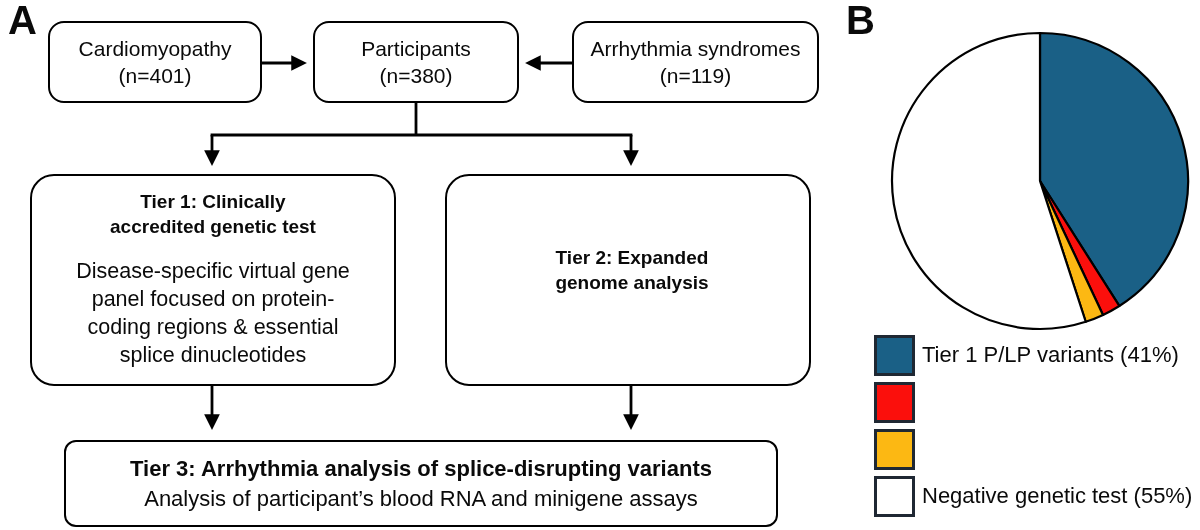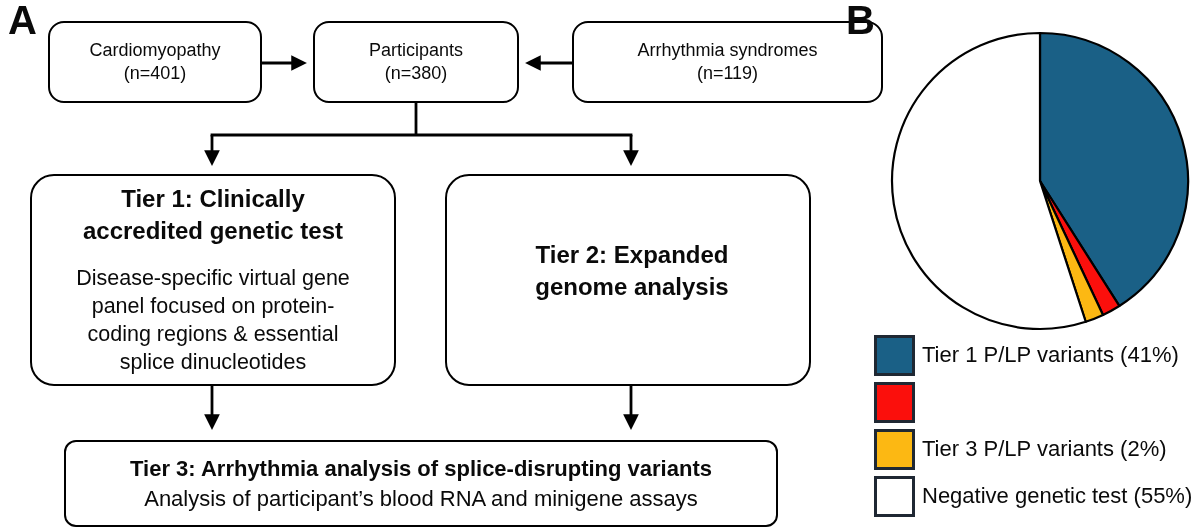--- a/index.html
+++ b/index.html
@@ -9,22 +9,22 @@
   }
   .panel-label{position:absolute;font-size:40px;font-weight:bold;line-height:1;letter-spacing:0;}
   .fbox{
     position:absolute;border:2.5px solid #000;background:#fff;box-sizing:border-box;
     display:flex;flex-direction:column;align-items:center;justify-content:center;text-align:center;
   }
   .rounded-sm{border-radius:16px;}
   .rounded-lg{border-radius:24px;}
   .rounded-md{border-radius:12px;}
   .multiline{white-space:pre-line;}
-  .node-text{font-size:18px;line-height:1.3;}
-  .tier-title{font-size:24px;font-weight:bold;line-height:1.3;margin-bottom:19px;}
+  .node-text{font-size:21px;line-height:1.3;}
+  .tier-title{font-size:19px;font-weight:bold;line-height:1.3;margin-bottom:19px;}
   .tier-body{font-size:21.5px;line-height:1.3;}
   .t3-title{font-size:22px;font-weight:bold;line-height:1.35;}
   .t3-body{font-size:22px;line-height:1.35;}
   #connectors,#pie-svg{position:absolute;}
   #connectors{left:0;top:0;}
   .legend-row{position:absolute;display:flex;align-items:center;height:42px;}
   .legend-swatch{
     width:41px;height:41px;box-sizing:border-box;border:3px solid #1f2833;flex:0 0 auto;
   }
   .legend-label{font-size:22px;margin-left:7px;white-space:nowrap;}
@@ -55,21 +55,21 @@
   <div class="fbox rounded-sm" style="left:48px;top:21px;width:214px;height:82px;">
     <div class="multiline node-text">Cardiomyopathy
 (n=401)</div>
   </div>
 
   <div class="fbox rounded-sm" style="left:313px;top:21px;width:206px;height:82px;">
     <div class="multiline node-text">Participants
 (n=380)</div>
   </div>
 
-  <div class="fbox rounded-sm" style="left:572px;top:21px;width:311px;height:82px;">
+  <div class="fbox rounded-sm" style="left:572px;top:21px;width:247px;height:82px;">
     <div class="multiline node-text">Arrhythmia syndromes
 (n=119)</div>
   </div>
 
   <div class="fbox rounded-lg" style="left:30px;top:174px;width:366px;height:212px;">
     <div class="multiline tier-title">Tier 1: Clinically
 accredited genetic test</div>
     <div class="multiline tier-body">Disease-specific virtual gene
 panel focused on protein-
 coding regions &amp; essential
@@ -97,20 +97,19 @@
 
   <div class="legend-row" style="left:874px;top:334px;">
     <span class="legend-swatch" style="background: rgb(26, 96, 134);"></span>
     <span class="legend-label">Tier 1 P/LP variants (41%)</span>
   </div>
   <div class="legend-row" style="left:874px;top:381px;">
     <span class="legend-swatch" style="background: rgb(251, 15, 12);"></span>
   </div>
   <div class="legend-row" style="left:874px;top:428px;">
     <span class="legend-swatch" style="background: rgb(252, 184, 19);"></span>
-    <span class="legend-label">Tier 3 P/LP variants (2%)</span>
   </div>
   <div class="legend-row" style="left:874px;top:475px;">
     <span class="legend-swatch" style="background: rgb(255, 255, 255);"></span>
     <span class="legend-label">Negative genetic test (55%)</span>
   </div>
 
 </div>
 
 </body></html>

